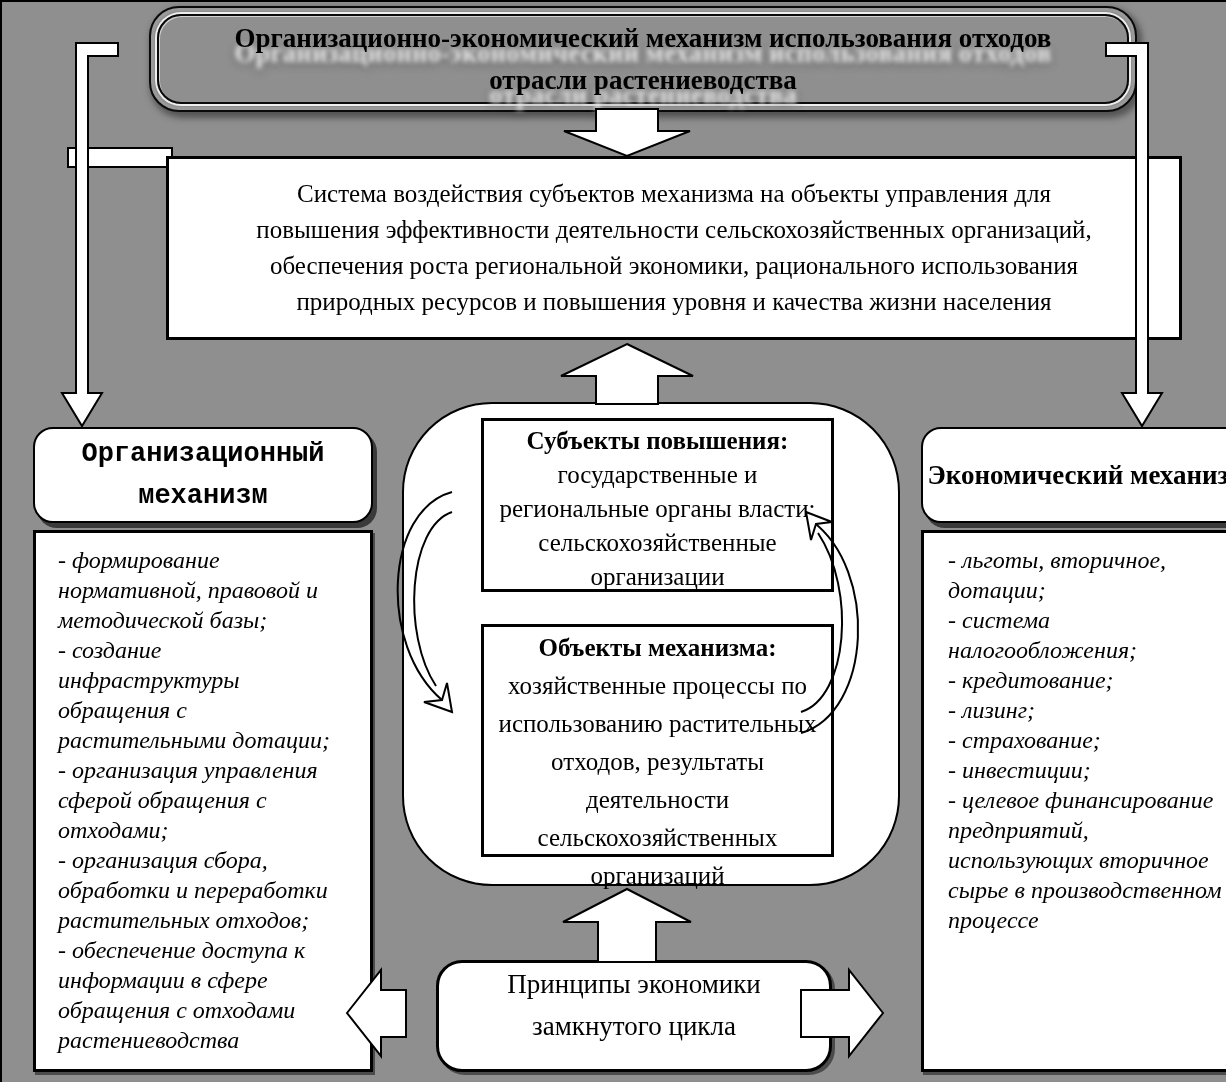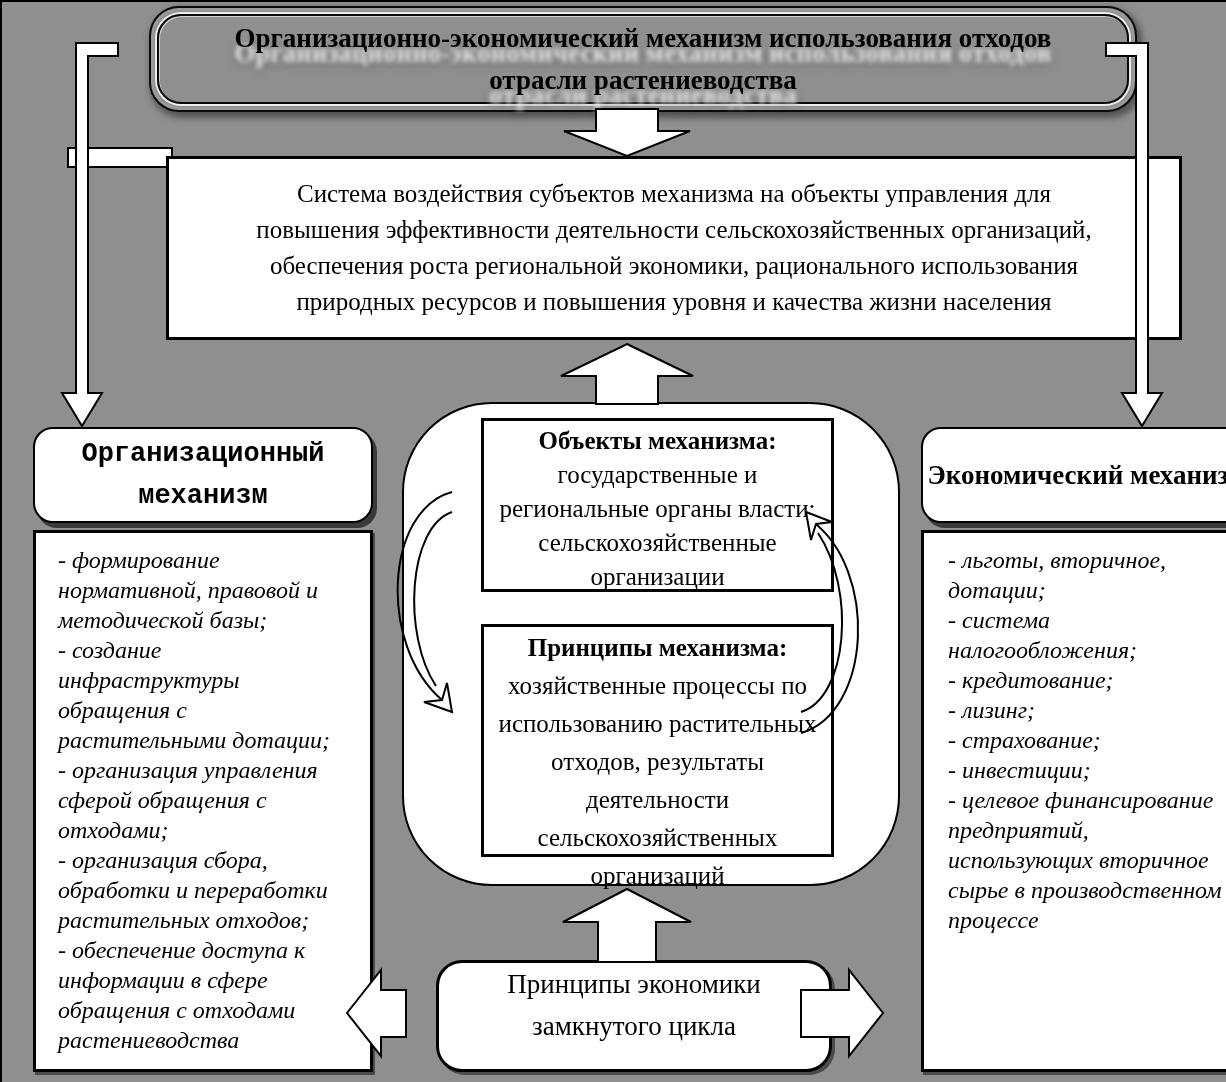--- a/index.html
+++ b/index.html
@@ -78,26 +78,26 @@
     </div>
   </div>
 
   <div class="abs wbox system-box">
     <div class="system-text">Система воздействия субъектов механизма на объекты управления для повышения эффективности деятельности сельскохозяйственных организаций,  обеспечения роста региональной экономики, рационального использования природных ресурсов и повышения уровня и качества жизни населения</div>
   </div>
 
   <div class="abs center-panel"></div>
 
   <div class="abs wbox subjects-box">
-    <div class="box-heading">Объекты механизма:</div>
+    <div class="box-heading">Субъекты повышения:</div>
     <div>государственные и региональные органы власти; сельскохозяйственные организации</div>
   </div>
 
   <div class="abs wbox objects-box">
-    <div class="box-heading">Принципы механизма:</div>
+    <div class="box-heading">Объекты механизма:</div>
     <div>хозяйственные процессы по использованию растительных отходов, результаты деятельности сельскохозяйственных организаций</div>
   </div>
 
   <div class="abs side-header left-header">
     <div>Организационный механизм</div>
   </div>
   <div class="abs wbox side-list left-list">
     <p>- формирование нормативной, правовой и методической базы;</p>
     <p>-  создание инфраструктуры обращения с растительными дотации;</p>
     <p>- организация управления сферой обращения с отходами;</p>

